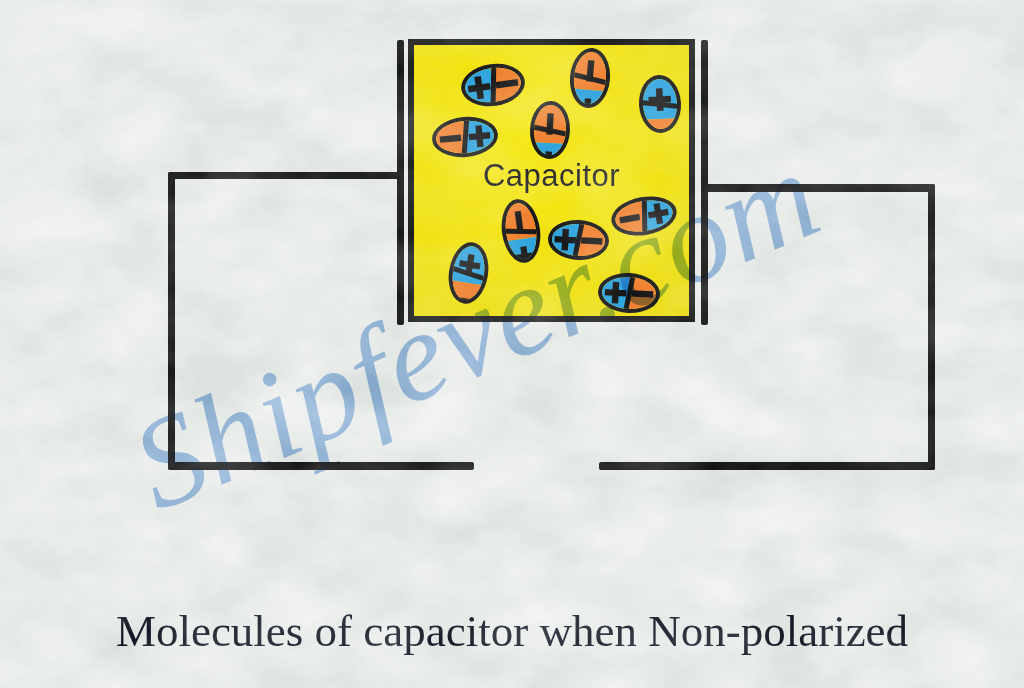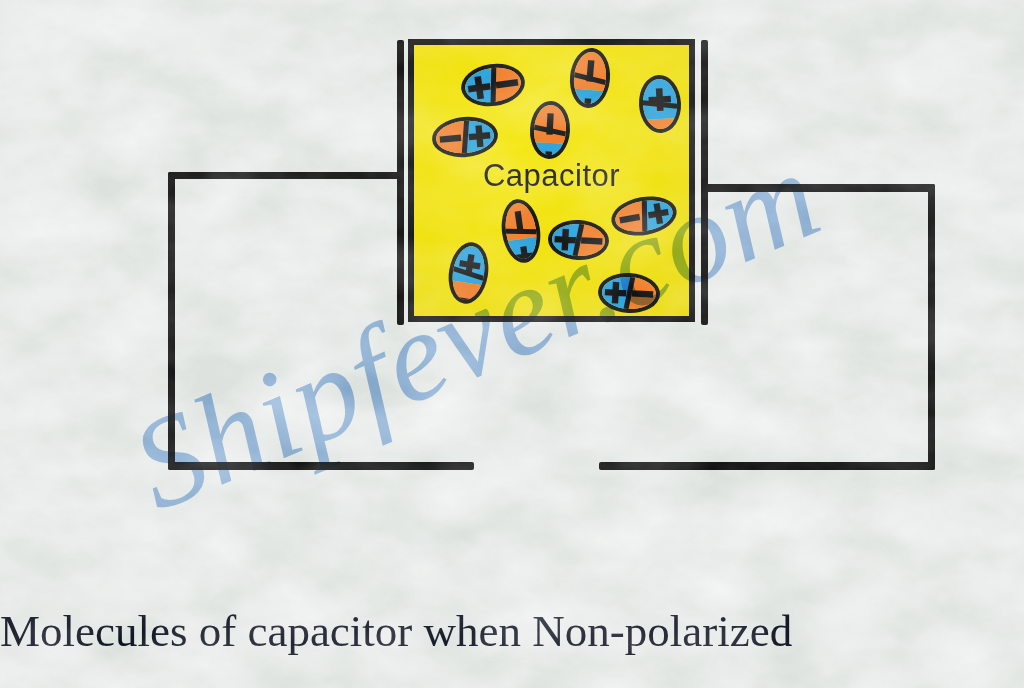--- a/index.html
+++ b/index.html
@@ -60,21 +60,21 @@
   .watermark{
     position:absolute;left:-36px;top:266px;width:1024px;height:130px;
     text-align:center;transform:rotate(-23deg);transform-origin:center;
     font-family:"Liberation Serif",serif;font-style:italic;font-size:128px;
     letter-spacing:1px;color:#8fb7e6;mix-blend-mode:multiply;opacity:.9;
     z-index:5;white-space:nowrap;line-height:1;
   }
 
   
   .caption{
-    position:absolute;left:0;right:0;top:605px;
+    position:absolute;left:0;right:0;top:605px;text-align:center;
     font-family:"Liberation Serif",serif;font-size:45px;color:#0d1220;
     z-index:4;letter-spacing:0px;
   }
 </style>
 </head>
 <body>
 
 <div class="stage">
 
   <svg class="tex-base" width="1024" height="688" viewBox="0 0 1024 688">

